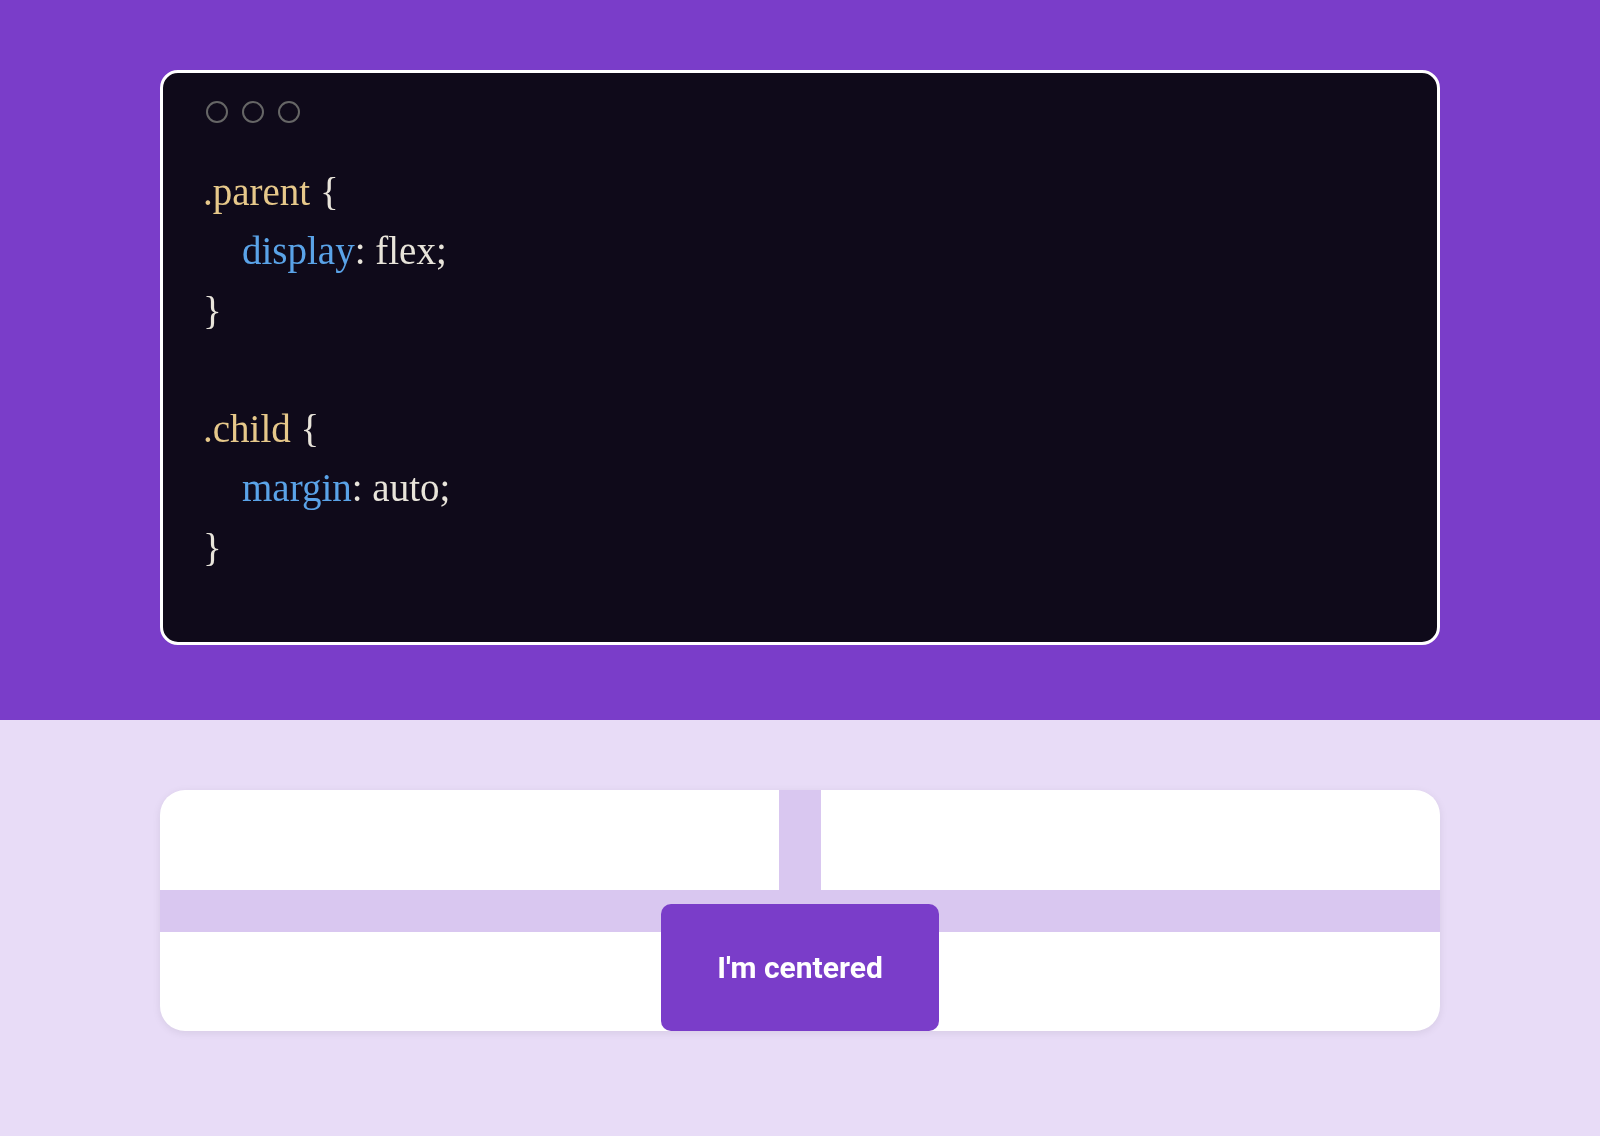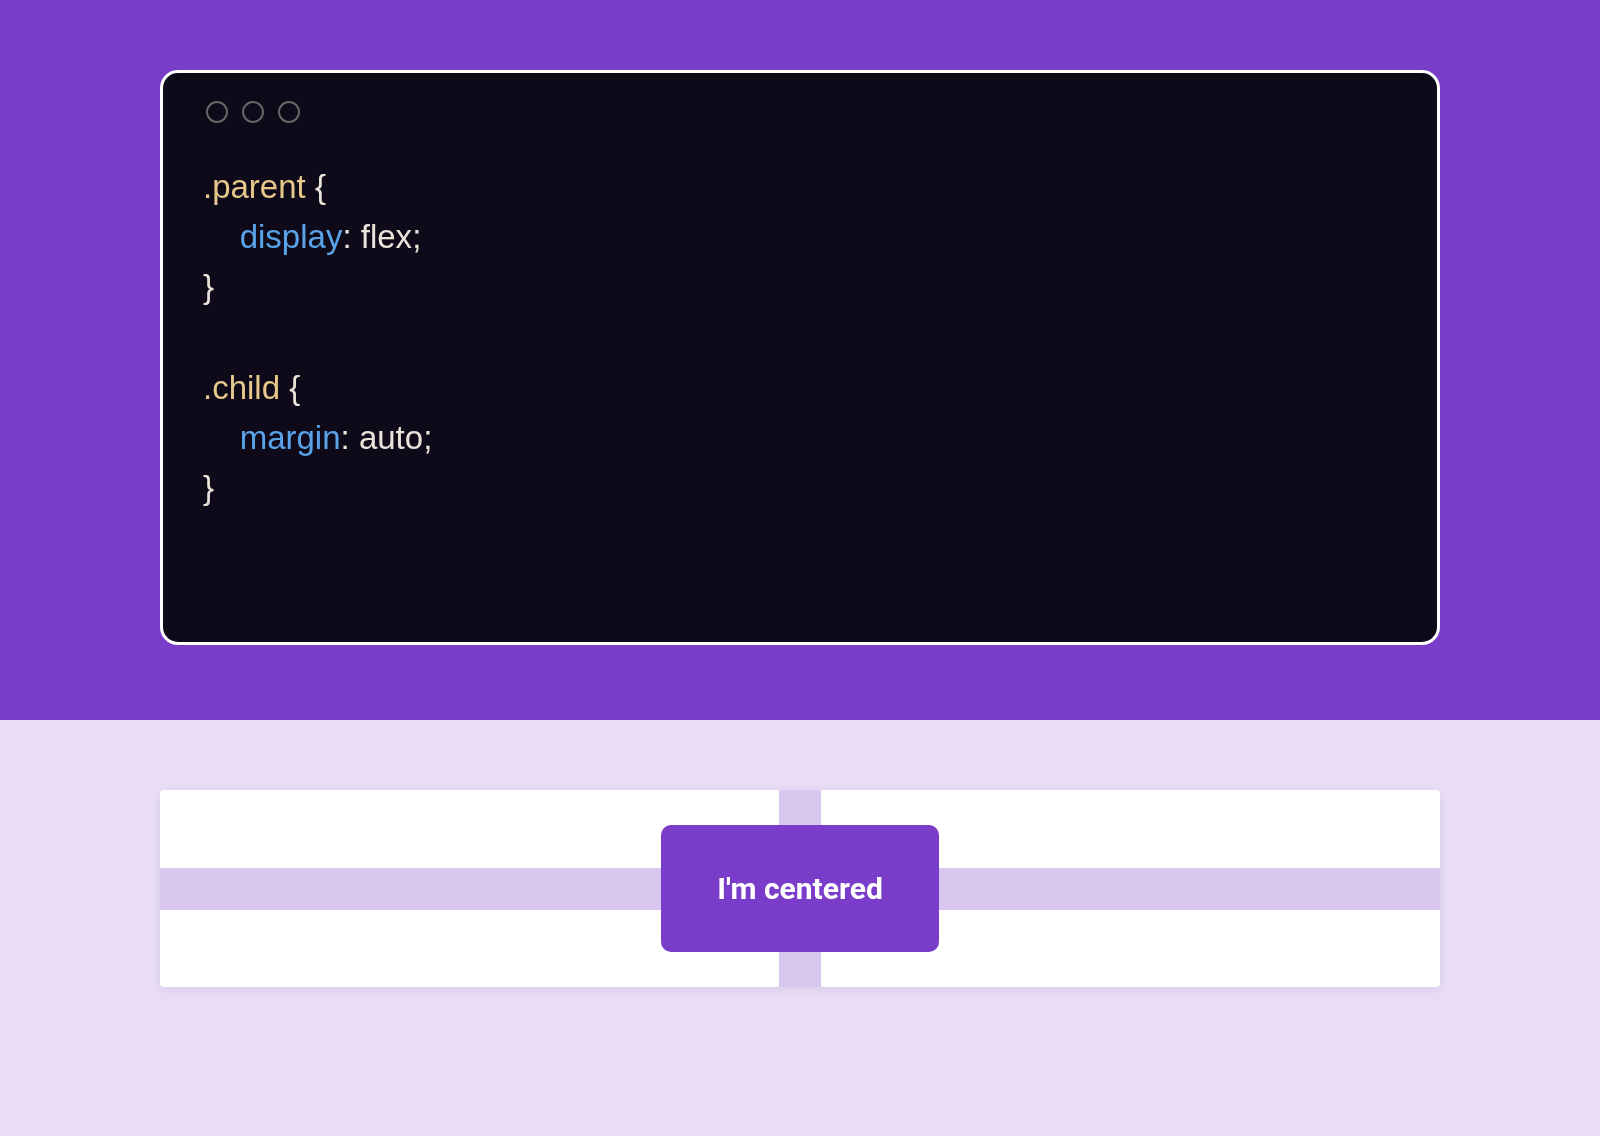--- a/index.html
+++ b/index.html
@@ -34,43 +34,43 @@
       margin-left: 3px;
     }
     .window-dot {
       width: 22px;
       height: 22px;
       border: 2px solid #666;
       border-radius: 50%;
       background: transparent;
     }
     .code-content {
-      font-family: Liberation Sans, sans-serif;
-      font-size: 33px;
+      font-family: Liberation Serif, serif;
+      font-size: 39px;
       line-height: 1.52;
       color: #e8e4da;
       white-space: pre;
       margin-top: 39px;
     }
     .tok-selector { color: #e6c88a; }
     .tok-property { color: #5aa3e8; }
     .tok-brace { color: #e8e4da; }
     .tok-value { color: #e8e4da; }
     .tok-punct { color: #e8e4da; }
 
     .bottom-section {
       padding: 70px 160px 0 160px;
     }
     .demo-container {
       background: #ffffff;
-      border-radius: 4px;
-      height: 197px;
+      border-radius: 25px;
+      height: 241px;
       position: relative;
       display: flex;
-      align-items: center;
+      align-items: flex-end;
       justify-content: center;
       overflow: hidden;
       box-shadow: 0 2px 8px rgba(0,0,0,0.08);
     }
     .guide-horizontal {
       position: absolute;
       left: 0;
       right: 0;
       height: 42px;
       background: #d9c7f0;

